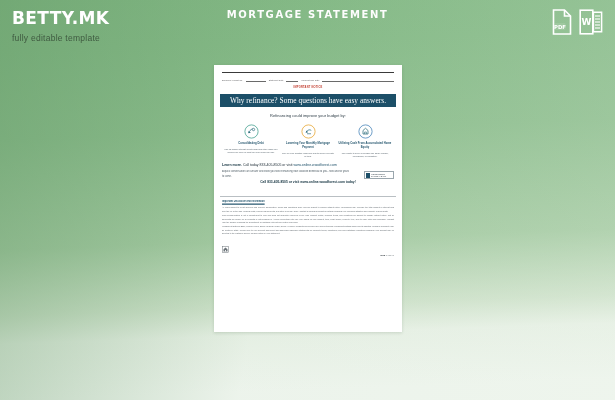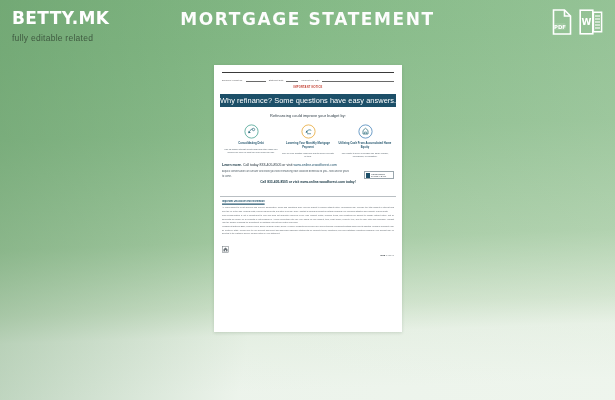--- a/index.html
+++ b/index.html
@@ -62,21 +62,21 @@
     line-height: 10px;
   }
 
   .doc-title {
     position: absolute;
     left: 0; top: 9px;
     width: 615px;
     text-align: center;
     font-family: "DejaVu Sans", sans-serif;
     font-weight: bold;
-    font-size: 17px;
+    font-size: 10px;
     letter-spacing: 1.6px;
     color: #fdfdfd;
   }
 
   .format-icons {
     position: absolute;
     right: 12px; top: 9px;
     display: flex;
     gap: 7px;
     align-items: flex-start;
@@ -129,21 +129,21 @@
     letter-spacing: .2px;
     transform: scale(1, 1.2);
   }
 
   
   .banner {
     margin-top: 4px;
     background: #1c4f68;
     color: #ffffff;
     text-align: center;
-    font-family: Liberation Sans, sans-serif;
+    font-family: Liberation Serif, serif;
     font-size: 7.4px;
     line-height: 13px;
     height: 13px;
     letter-spacing: .05px;
     white-space: nowrap;
     overflow: hidden;
   }
   .banner.lower { margin-top: 5px; }
 
   .sub-lead {
@@ -279,21 +279,21 @@
 </style>
 </head>
 <body>
 
 <div class="canvas">
 
   <div class="topbar">
 
     <div class="brand">
       <div class="brand-logo">BETTY.MK</div>
-      <div class="brand-sub">fully editable related</div>
+      <div class="brand-sub">fully editable template</div>
     </div>
 
     <div class="doc-title">MORTGAGE STATEMENT</div>
 
     <div class="format-icons">
       <span class="fmt-ico">
         <svg width="20" height="26" viewBox="0 0 20 26">
           <path d="M1.5 1h11l6 6v18h-17z" fill="none" stroke="#ffffff" stroke-width="1.6"></path>
           <path d="M12.5 1v6h6" fill="none" stroke="#ffffff" stroke-width="1.6"></path>
           <rect x="2.5" y="14" width="11" height="7" rx="1" fill="#ffffff" opacity=".1"></rect>

